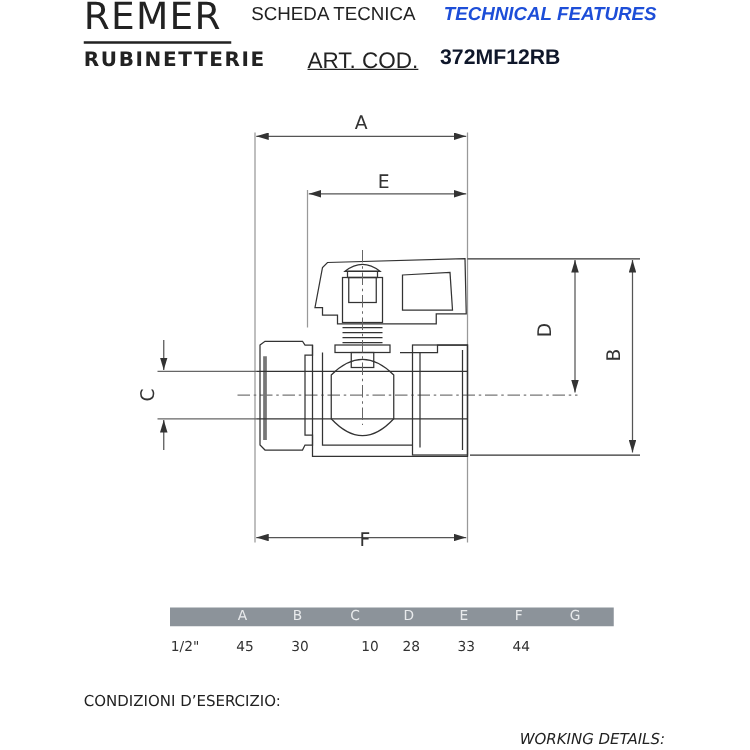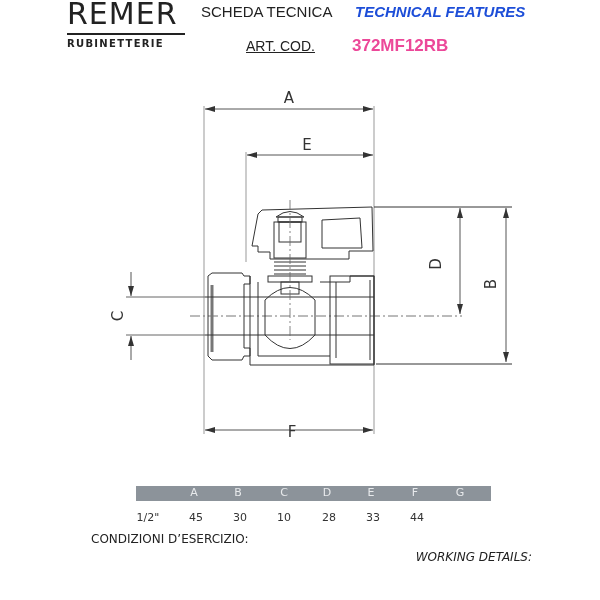--- a/index.html
+++ b/index.html
@@ -1,33 +1,33 @@
 <!DOCTYPE html>
 <html><head>
 <meta charset="utf-8">
 <style>
   html, body { margin:0; padding:0; background:#ffffff; }
   body { width:600px; height:600px; position:relative; overflow:hidden; font-family:"Liberation Sans", sans-serif; color:#222; }
   .abs { position:absolute; }
   .logo-main { left:67px; top:-3px; font-family:"DejaVu Sans", sans-serif; font-size:30px; font-weight:400; letter-spacing:1px; color:#222; line-height:34px; }
   .logo-bar { left:67px; top:33px; width:118px; height:2px; background:#222; }
-  .logo-sub { left:67px; top:38px; font-family:"DejaVu Sans", sans-serif; font-size:10px; font-weight:bold; letter-spacing:1.3px; color:#222; }
+  .logo-sub { left:67px; top:38px; font-family:"DejaVu Sans", sans-serif; font-size:16px; font-weight:bold; letter-spacing:1.3px; color:#222; }
   .hdr-it { left:201px; top:3px; font-size:15px; font-weight:normal; color:#222; }
   .hdr-en { left:355px; top:3px; font-size:15px; font-weight:bold; font-style:italic; color:#1d4ed8; }
-  .artcod { left:246px; top:38px; font-size:14px; color:#222; text-decoration:underline;text-align:right; }
-  .artval { left:352px; top:36px; font-size:17px; font-weight:bold; color:#ec4899; }
+  .artcod { left:246px; top:38px; font-size:18px; color:#222; text-decoration:underline;text-align:right; }
+  .artval { left:352px; top:36px; font-size:17px; font-weight:bold; color:#0f172a; }
   .drawing { left:0; top:80px; width:600px; height:400px; }
   .tbl-head { left:136px; top:486px; width:355px; height:15px; background:#8c939a; }
   .tbl-head span, .tbl-row span { position:absolute; font-family:"DejaVu Sans", sans-serif; font-size:11px; }
   .tbl-head span { color:#e8eaec; top:0px; transform:translateX(-50%); }
   .tbl-row { left:136px; top:511px; width:355px; height:16px; }
   .tbl-row span { color:#333; transform:translateX(-50%); }
   .cond { font-family:"DejaVu Sans", sans-serif; font-size:12px; line-height:15px; color:#222; }
-  .cond-it { left:67px; top:532px;margin-left:24px; }
-  .cond-en { right:68px; top:550px; text-align:center; font-style:italic; }
+  .cond-it { left:67px; top:554px; }
+  .cond-en { right:68px; top:584px; text-align:center; font-style:italic; }
 </style>
 </head>
 <body>
 
 <div class="abs logo-main">REMER</div>
 <div class="abs logo-bar"></div>
 <div class="abs logo-sub">RUBINETTERIE</div>
 <div class="abs hdr-it">SCHEDA TECNICA</div>
 <div class="abs hdr-en">TECHNICAL FEATURES</div>
 <div class="abs artcod">ART. COD.</div>
@@ -119,21 +119,21 @@
   <span style="left:148px">C</span>
   <span style="left:191px">D</span>
   <span style="left:235px">E</span>
   <span style="left:279px">F</span>
   <span style="left:324px">G</span>
 </div>
 <div class="abs tbl-row">
   <span style="left:12px">1/2"</span>
   <span style="left:60px">45</span>
   <span style="left:104px">30</span>
-  <span style="left:148px">10</span>
+  <span style="left:160px">10</span>
   <span style="left:193px">28</span>
   <span style="left:237px">33</span>
   <span style="left:281px">44</span>
   <span style="left:326px"></span>
 </div>
 
 <div class="abs cond cond-it">
   <div>CONDIZIONI D’ESERCIZIO:</div>
 </div>
 <div class="abs cond cond-en">

